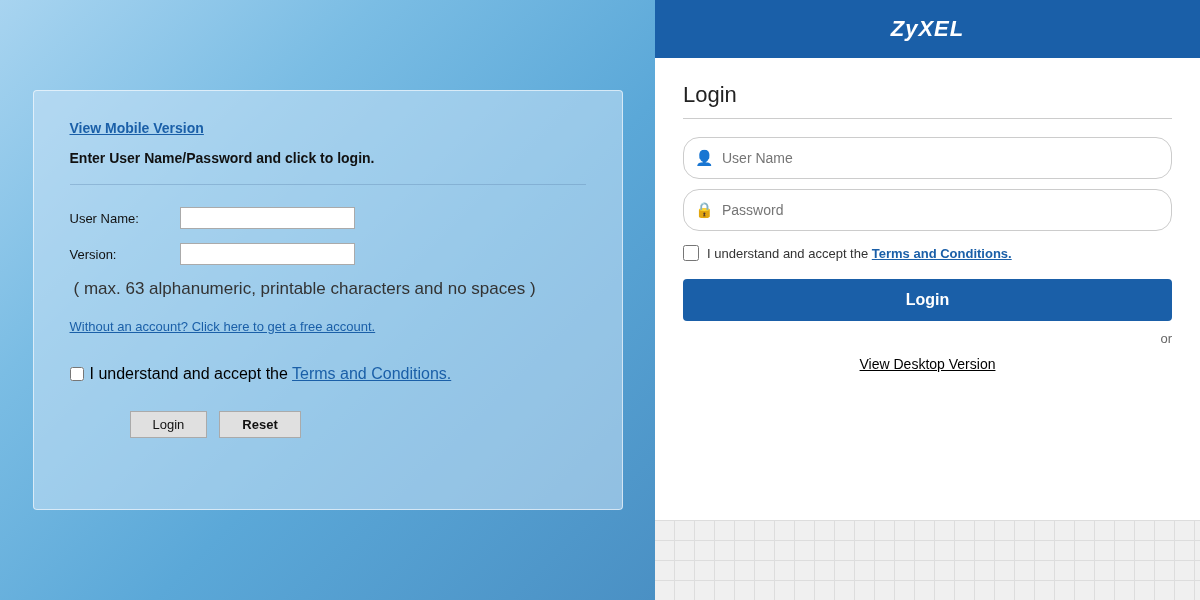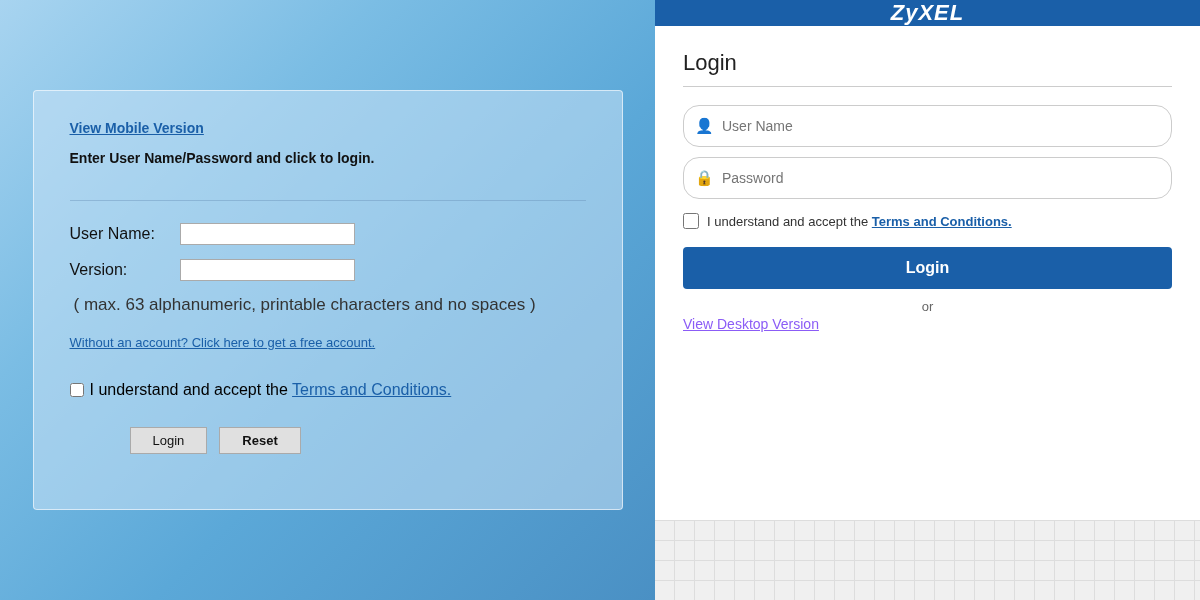--- a/index.html
+++ b/index.html
@@ -39,37 +39,37 @@
       text-decoration: underline;
       cursor: pointer;
       display: inline-block;
       margin-bottom: 14px;
     }
 
     .login-instruction {
       font-size: 14px;
       font-weight: bold;
       color: #111;
-      margin-bottom: 34px;
+      margin-bottom: 18px;
     }
 
     .divider-line {
       border: none;
       border-top: 1px solid rgba(100,140,180,0.4);
       margin-bottom: 22px;
     }
 
     .form-row {
       display: flex;
       align-items: center;
       margin-bottom: 14px;
     }
 
     .form-label {
-      font-size: 16px;
+      font-size: 13px;
       color: #111;
       width: 110px;
       flex-shrink: 0;
     }
 
     .form-input {
       width: 175px;
       height: 22px;
       border: 1px solid #aaa;
       background: #fff;
@@ -145,21 +145,21 @@
       height: 600px;
       background: #f0f0f0;
       display: flex;
       flex-direction: column;
       align-items: center;
     }
 
     .zyxel-header {
       width: 100%;
       background: #1a5fa8;
-      padding: 0 0;
+      padding: 16px 0;
       text-align: center;
     }
 
     .zyxel-title {
       color: #fff;
       font-size: 22px;
       font-style: italic;
       font-weight: bold;
       letter-spacing: 1px;
     }
@@ -246,42 +246,42 @@
       border: none;
       padding: 12px 0;
       font-size: 16px;
       font-weight: bold;
       border-radius: 4px;
       cursor: pointer;
       margin-bottom: 10px;
     }
 
     .or-divider {
-      text-align: center;
+      text-align: right;
       color: #666;
       font-size: 13px;
-      margin-bottom: 2px;
+      margin-bottom: 10px;
     }
 
     .btn-free-account {
       width: 100%;
       background: #1e3a6e;
       color: #fff;
       border: none;
       padding: 12px 0;
       font-size: 16px;
       font-weight: bold;
       border-radius: 4px;
       cursor: pointer;
       margin-bottom: 16px;
     }
 
     .view-desktop-link {
-      text-align: left;
-      color: #8b5cf6;
+      text-align: center;
+      color: #000000;
       font-size: 14px;
       text-decoration: underline;
       cursor: pointer;
     }
 
     .right-footer {
       background: #f0f0f0;
       width: 100%;
       height: 80px;
       background-image: repeating-linear-gradient(

